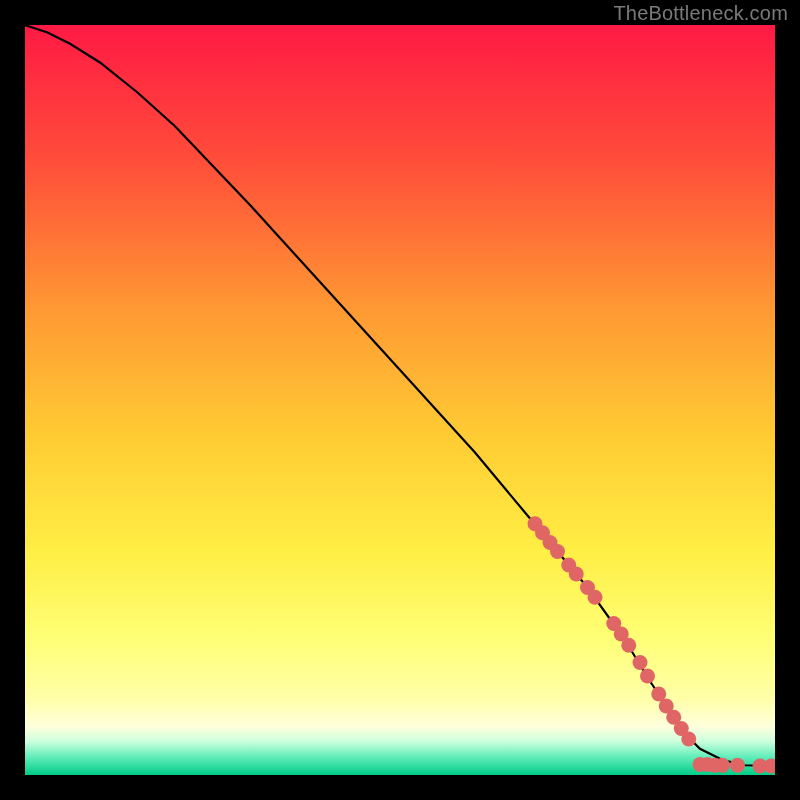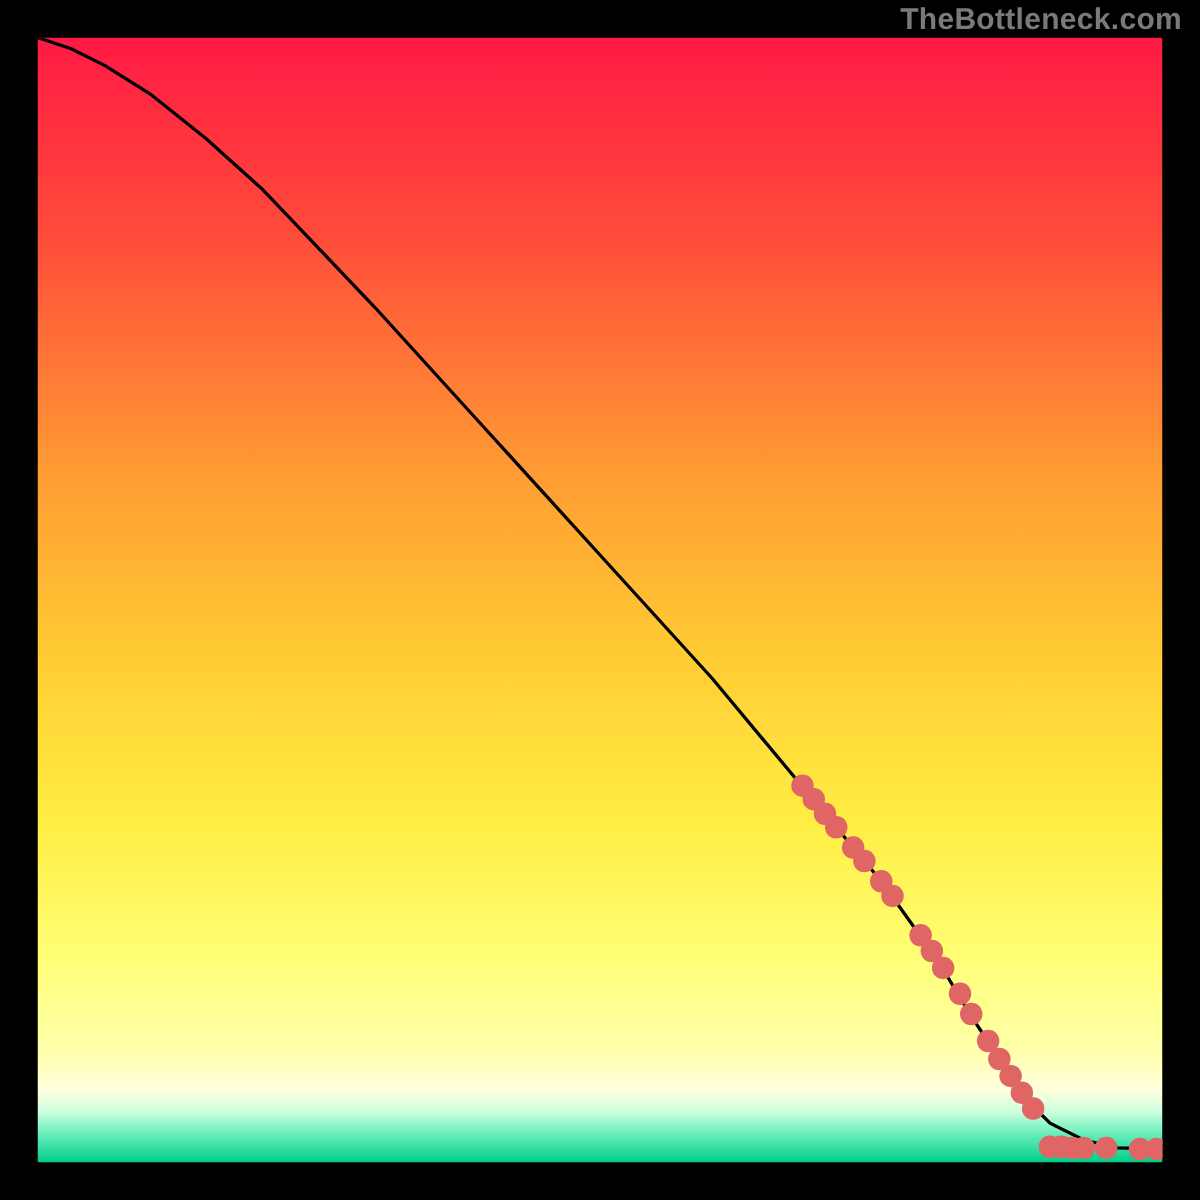--- a/index.html
+++ b/index.html
@@ -16,21 +16,21 @@
     width: 800px;
     height: 800px;
     background: #000;
   }
   .watermark {
     position: absolute;
     top: 2px;
     right: 12px;
     color: #7a7a7a;
     font-size: 20px;
-    font-weight: 700;
+    font-weight: 400;
     letter-spacing: 0.2px;
     user-select: none;
   }
   .plot {
     position: absolute;
     left: 25px;
     top: 25px;
     width: 750px;
     height: 750px;
   }

